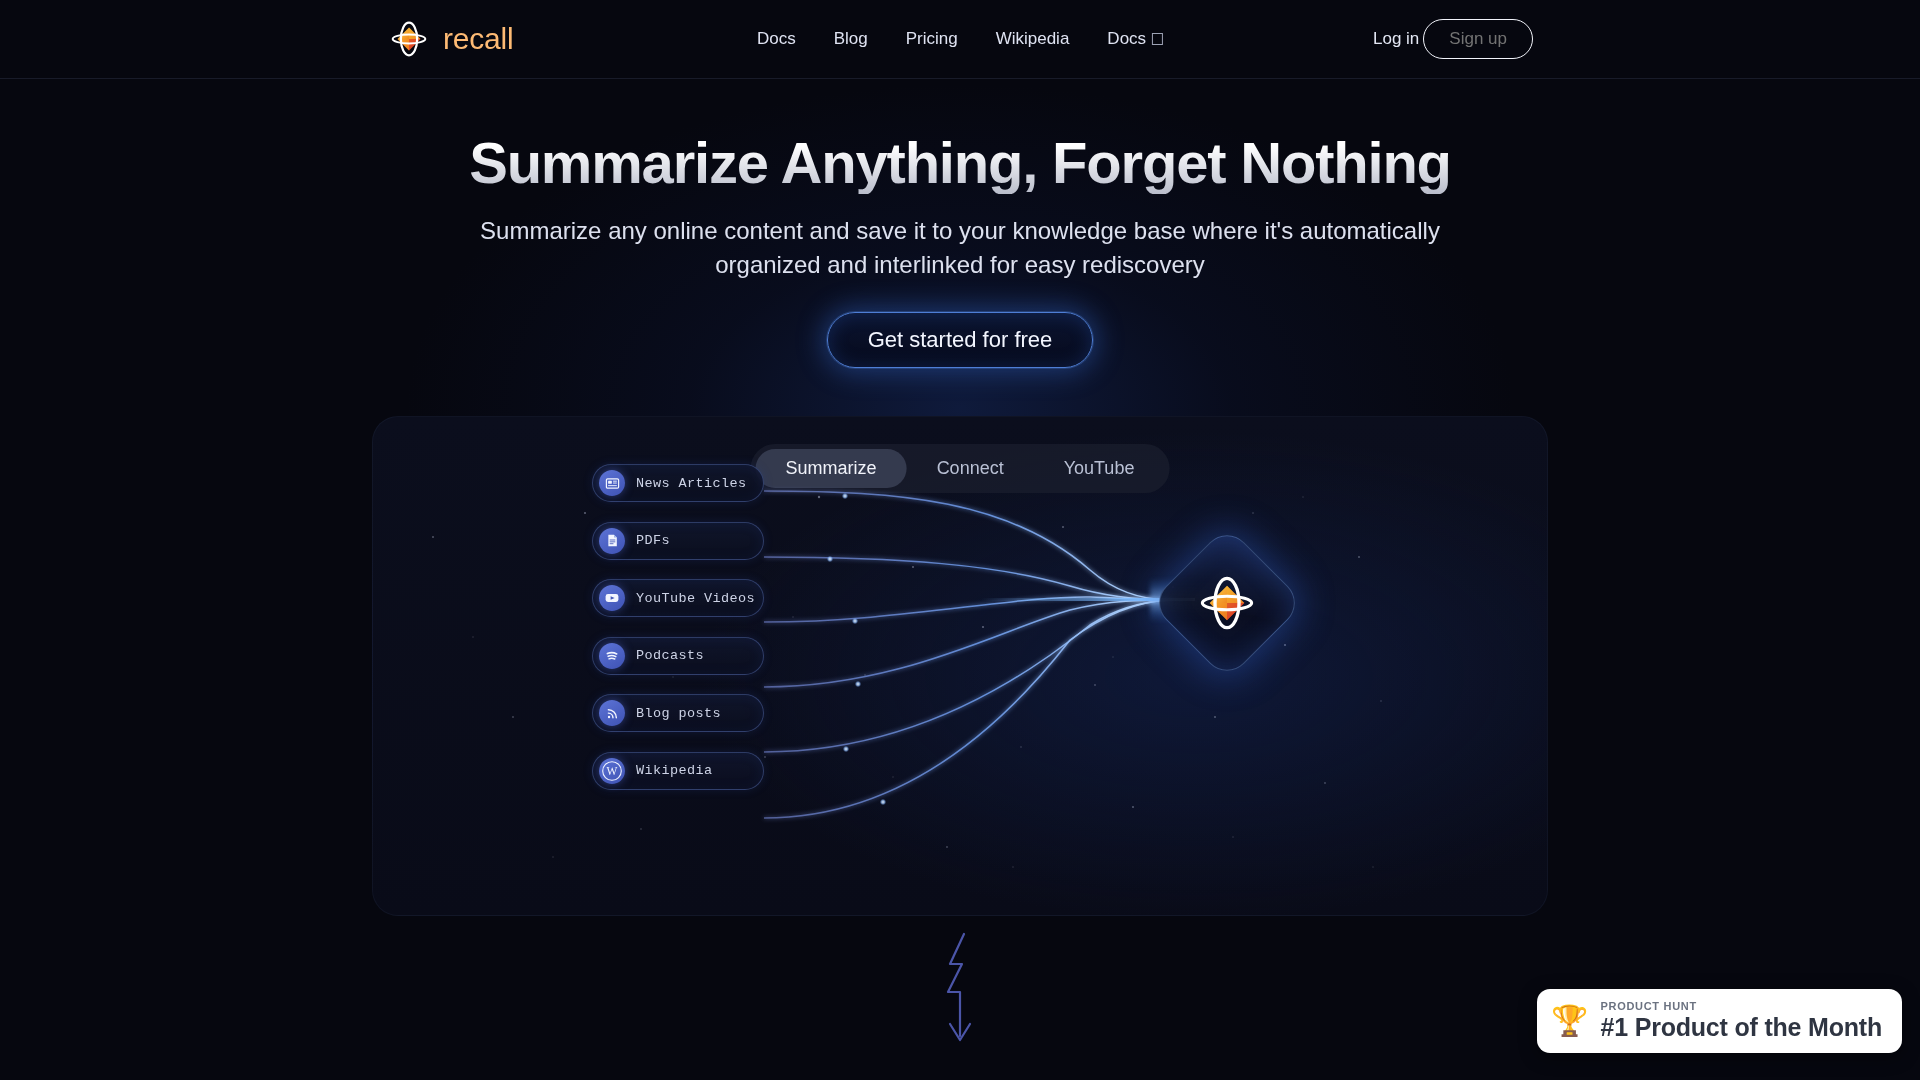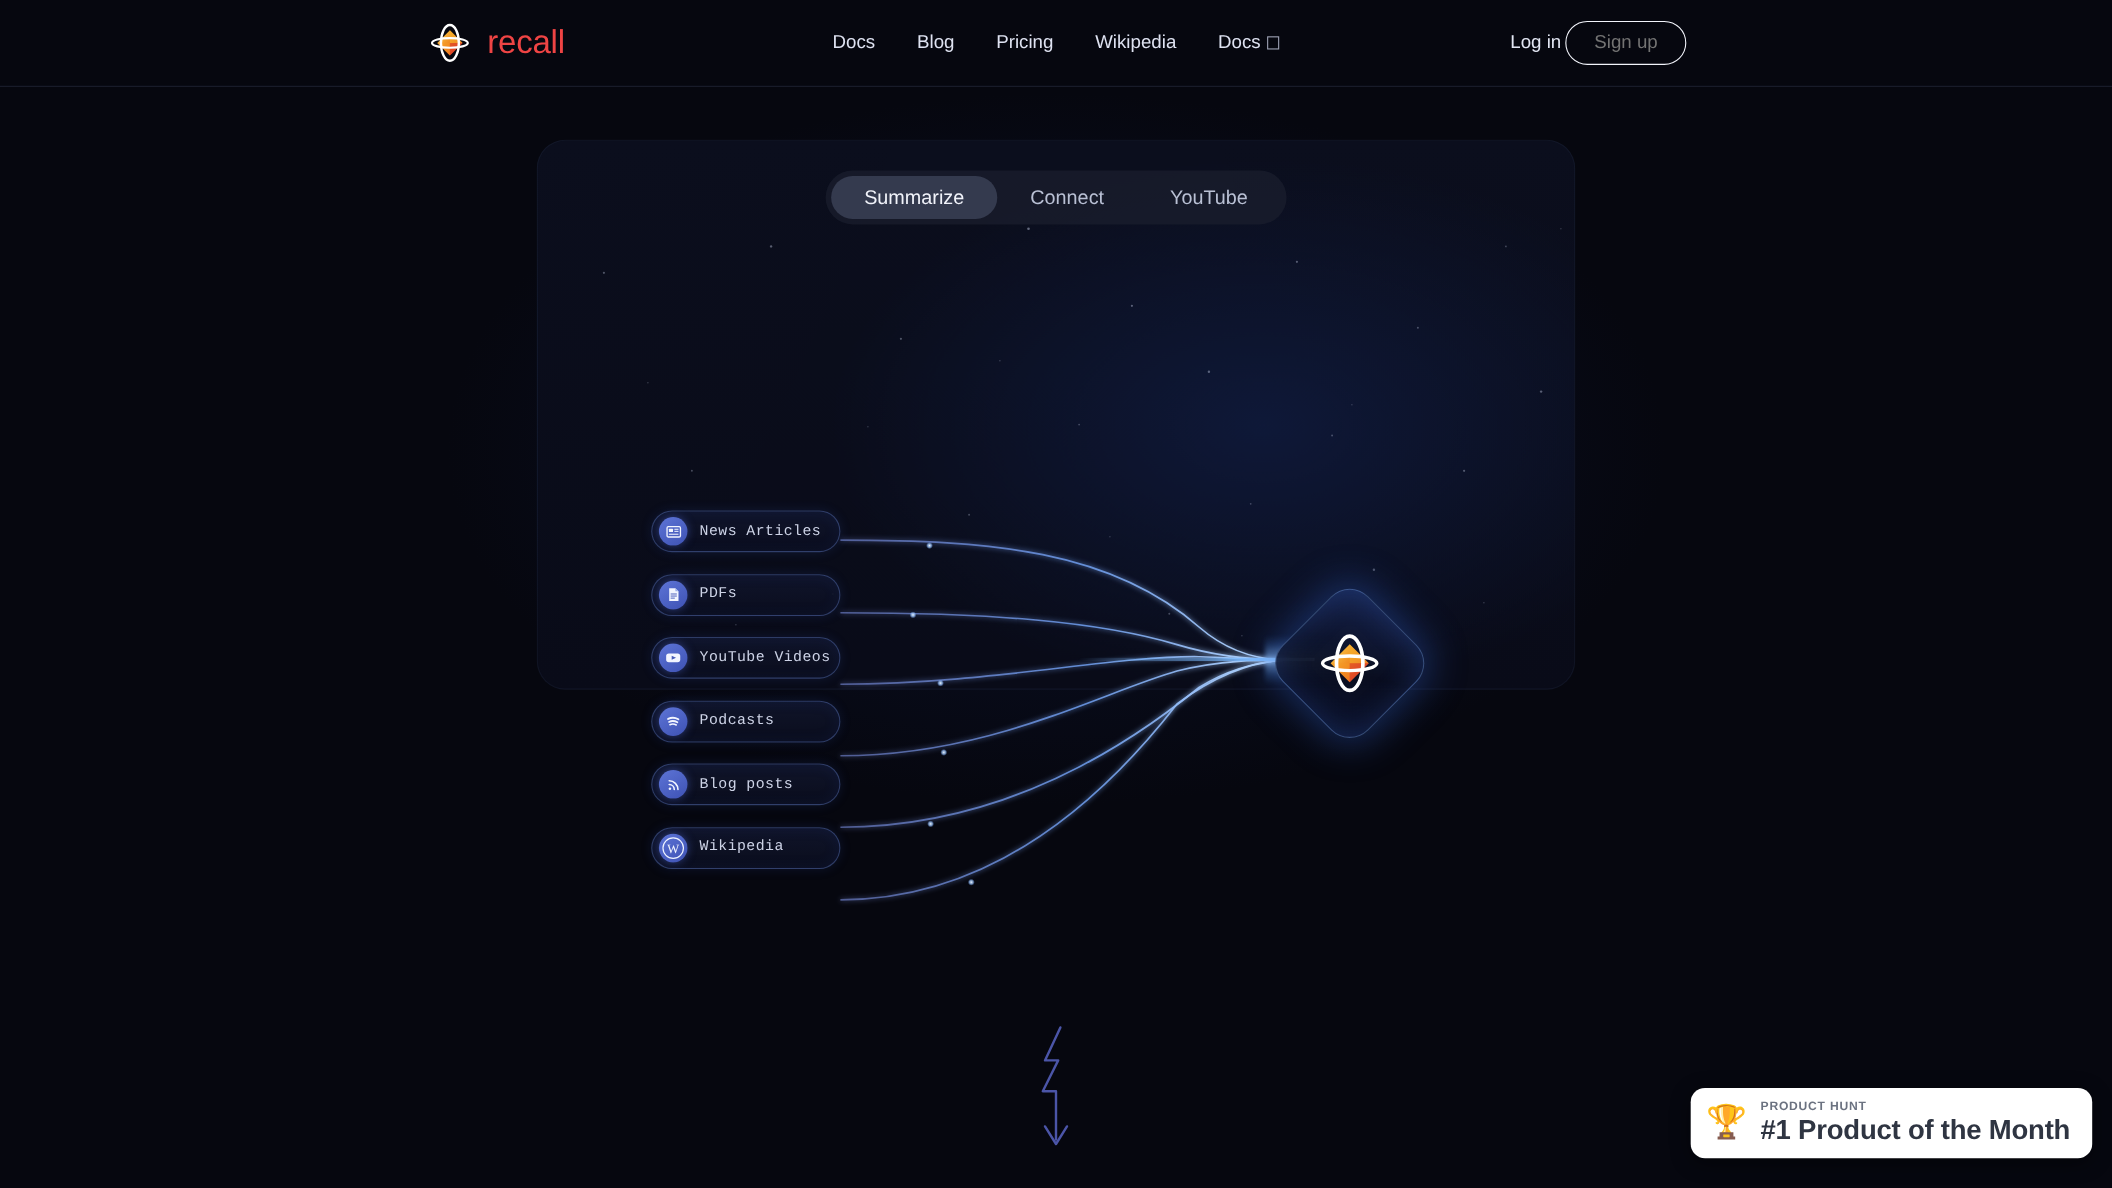--- a/index.html
+++ b/index.html
@@ -41,21 +41,21 @@
   }
 
   .brand {
     position:absolute; left:386px; top:50%;
     transform:translateY(-50%);
     display:flex; align-items:center; gap:11px;
     text-decoration:none;
   }
   .brand-mark { width:46px; height:46px; display:block; }
   .brand-name {
-    font-size:30px; color:#ef4444; letter-spacing:-.2px;
+    font-size:30px; color:#fdba74; letter-spacing:-.2px;
     font-weight:400;
   }
 
   .nav {
     position:absolute; left:50%; top:50%;
     transform:translate(-50%,-50%);
     display:flex; align-items:center; gap:0px;
   }
   .nav-link {
     color:#dfe3f2; font-size:17px;
@@ -119,21 +119,21 @@
     cursor:pointer;
     box-shadow:0 0 0 1px rgba(86,140,226,.25),
                0 0 26px 5px rgba(52,104,206,.42),
                inset 0 0 18px rgba(40,86,180,.30);
   }
 
   
   .card {
     position:relative; z-index:3;
     margin:48px auto 0;
-    width:944px; height:500px;
+    width:1176px; height:500px;
     border-radius:26px;
     background:
       radial-gradient(ellipse 60% 70% at 70% 52%, rgba(18,34,80,.55) 0%, rgba(8,12,30,0) 70%),
       linear-gradient(180deg,#0b0e1d 0%,#090b18 100%);
     border:1px solid rgba(120,140,200,.07);
     overflow:hidden;
   }
   .starfield { position:absolute; inset:0; }
 
   
@@ -298,20 +298,27 @@
       </nav>
 
       <div class="auth">
         <a class="login-link" href="#">Log in</a>
         <button class="signup-btn">Sign up</button>
       </div>
 
     </div>
   </div>
 
+  <div class="hero">
+    <h1 class="headline">Summarize Anything, Forget Nothing</h1>
+    <p class="subhead">Summarize any online content and save it to your knowledge base where it's automatically organized and interlinked for easy rediscovery</p>
+    <div class="cta-wrap">
+      <button class="cta-btn">Get started for free</button>
+    </div>
+  </div>
 
   <div class="card">
 
     <svg class="starfield" width="1032" height="500">
       <g fill="#cfd8ef">
         <circle cx="60" cy="120" r="1" opacity=".35"></circle>
           <circle cx="140" cy="300" r=".9" opacity=".3"></circle>
         <circle cx="212" cy="96" r="1.1" opacity=".4"></circle>
           <circle cx="268" cy="412" r=".8" opacity=".3"></circle>
         <circle cx="330" cy="180" r="1" opacity=".35"></circle>

